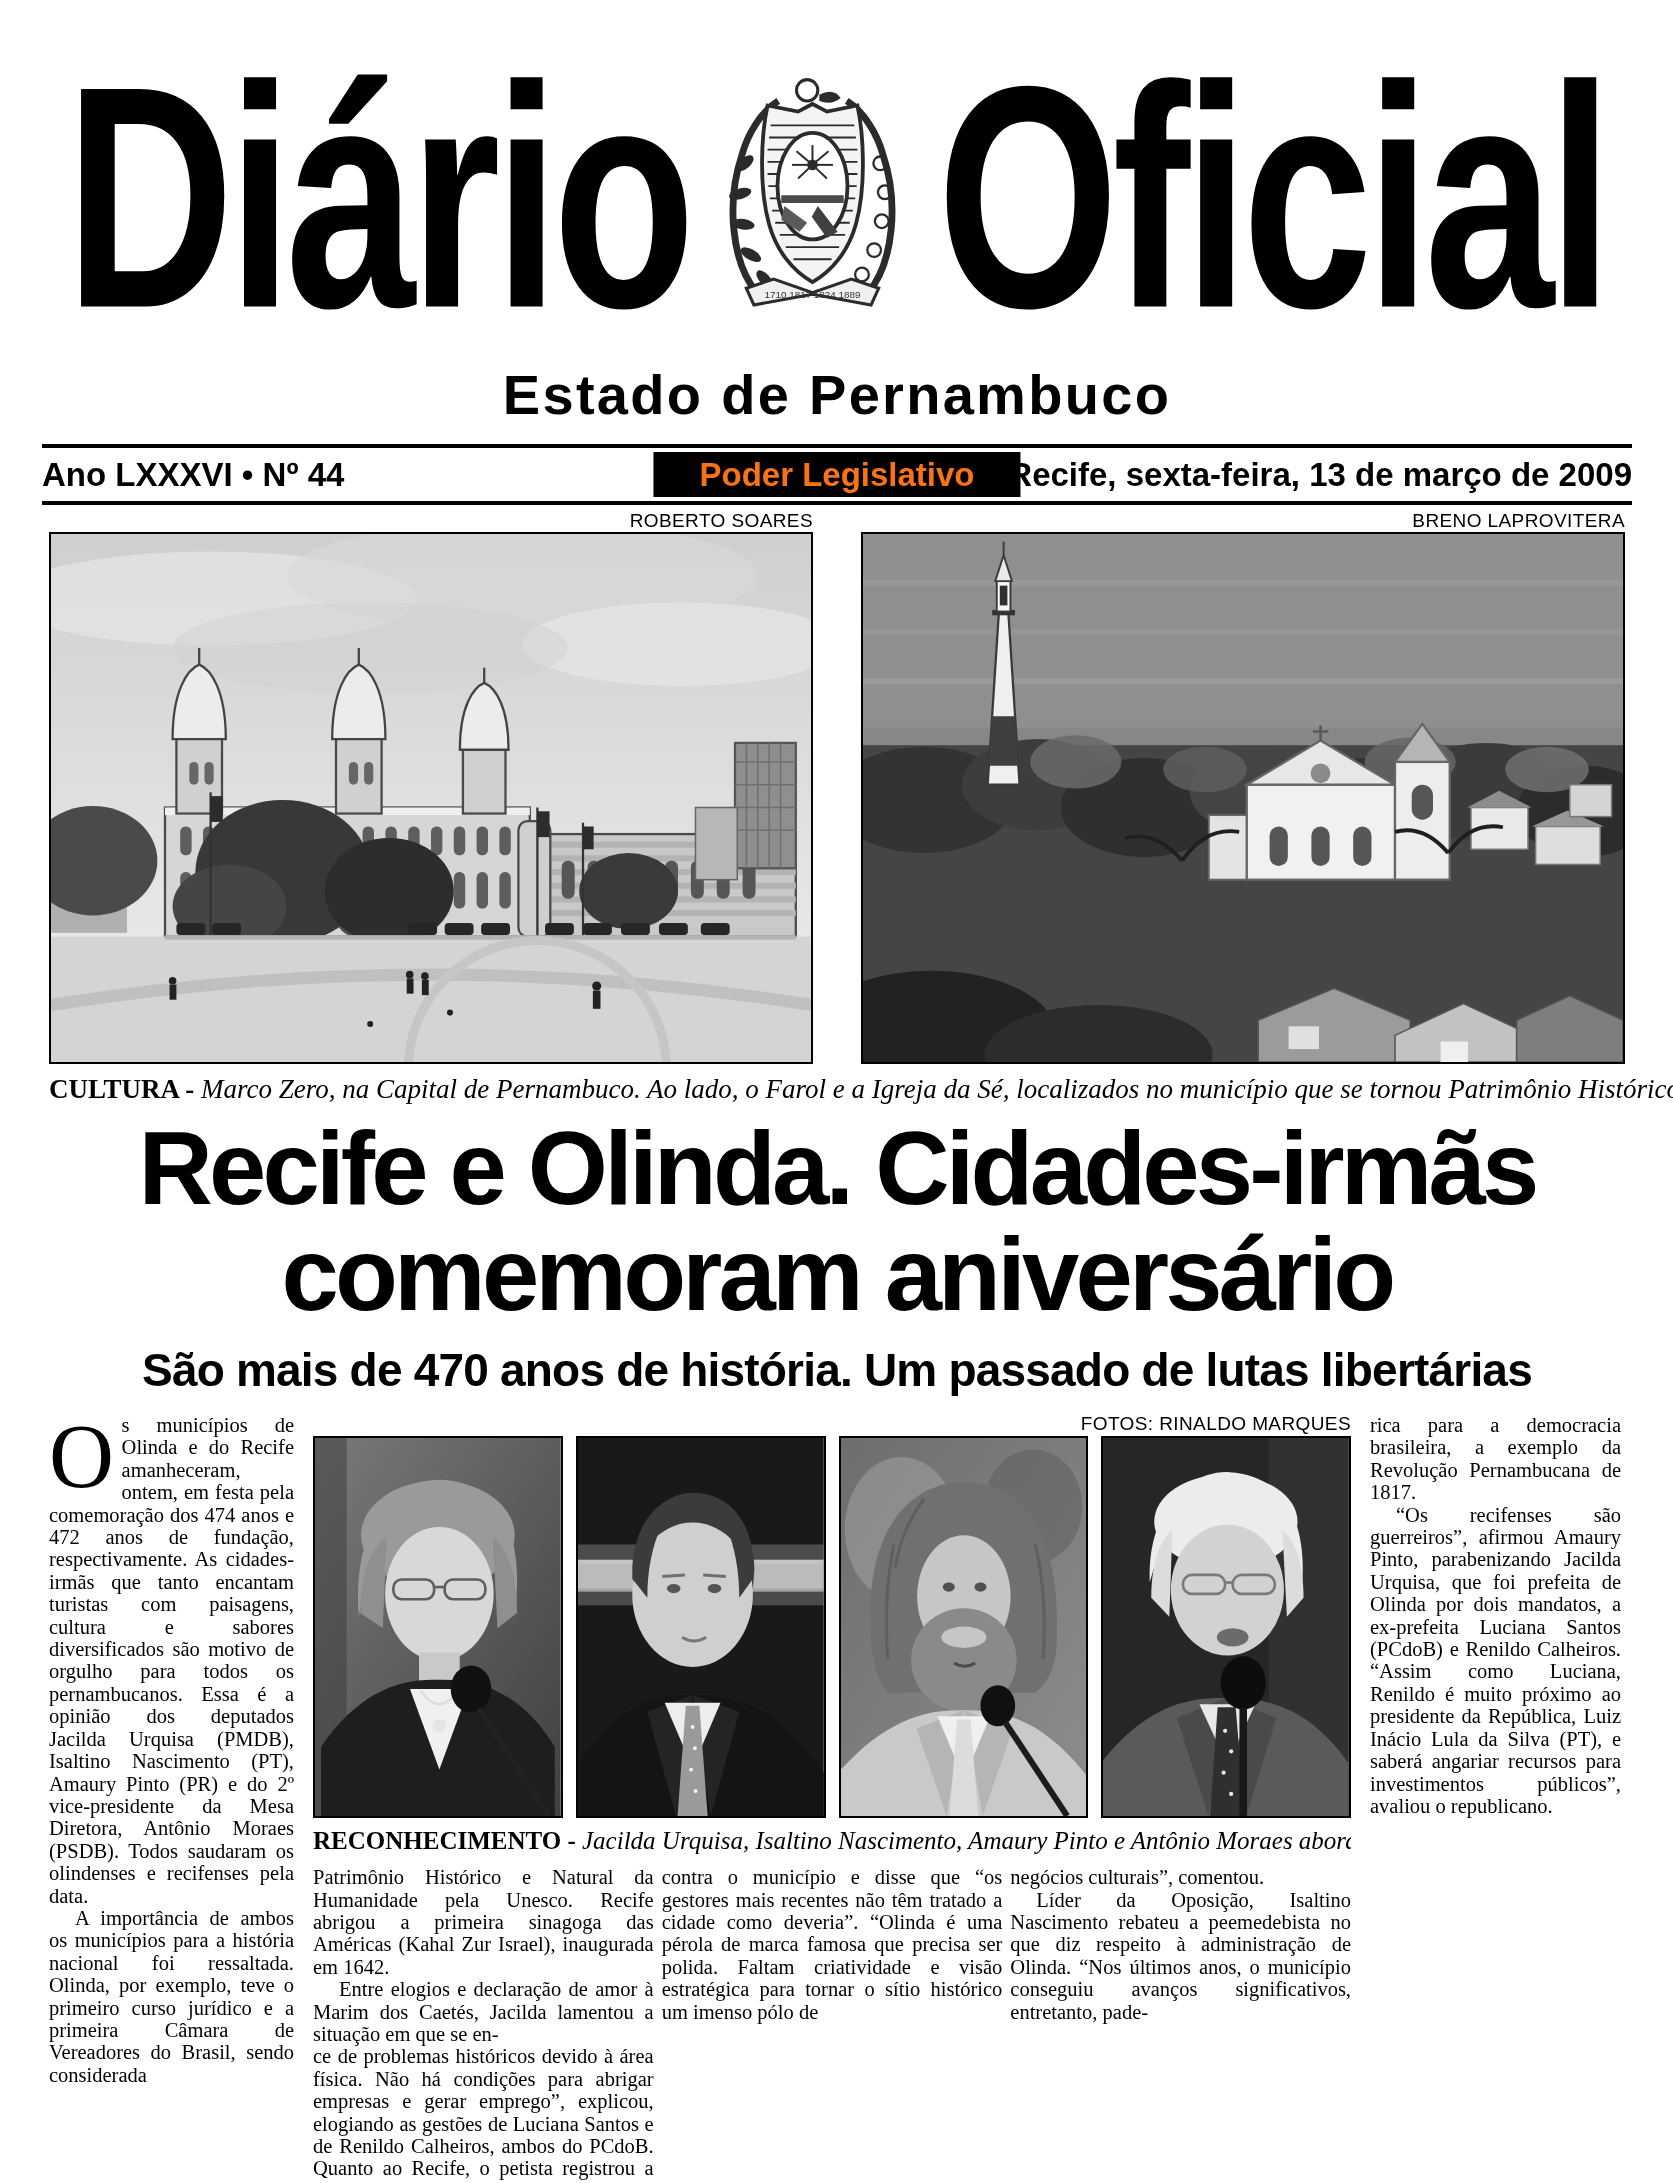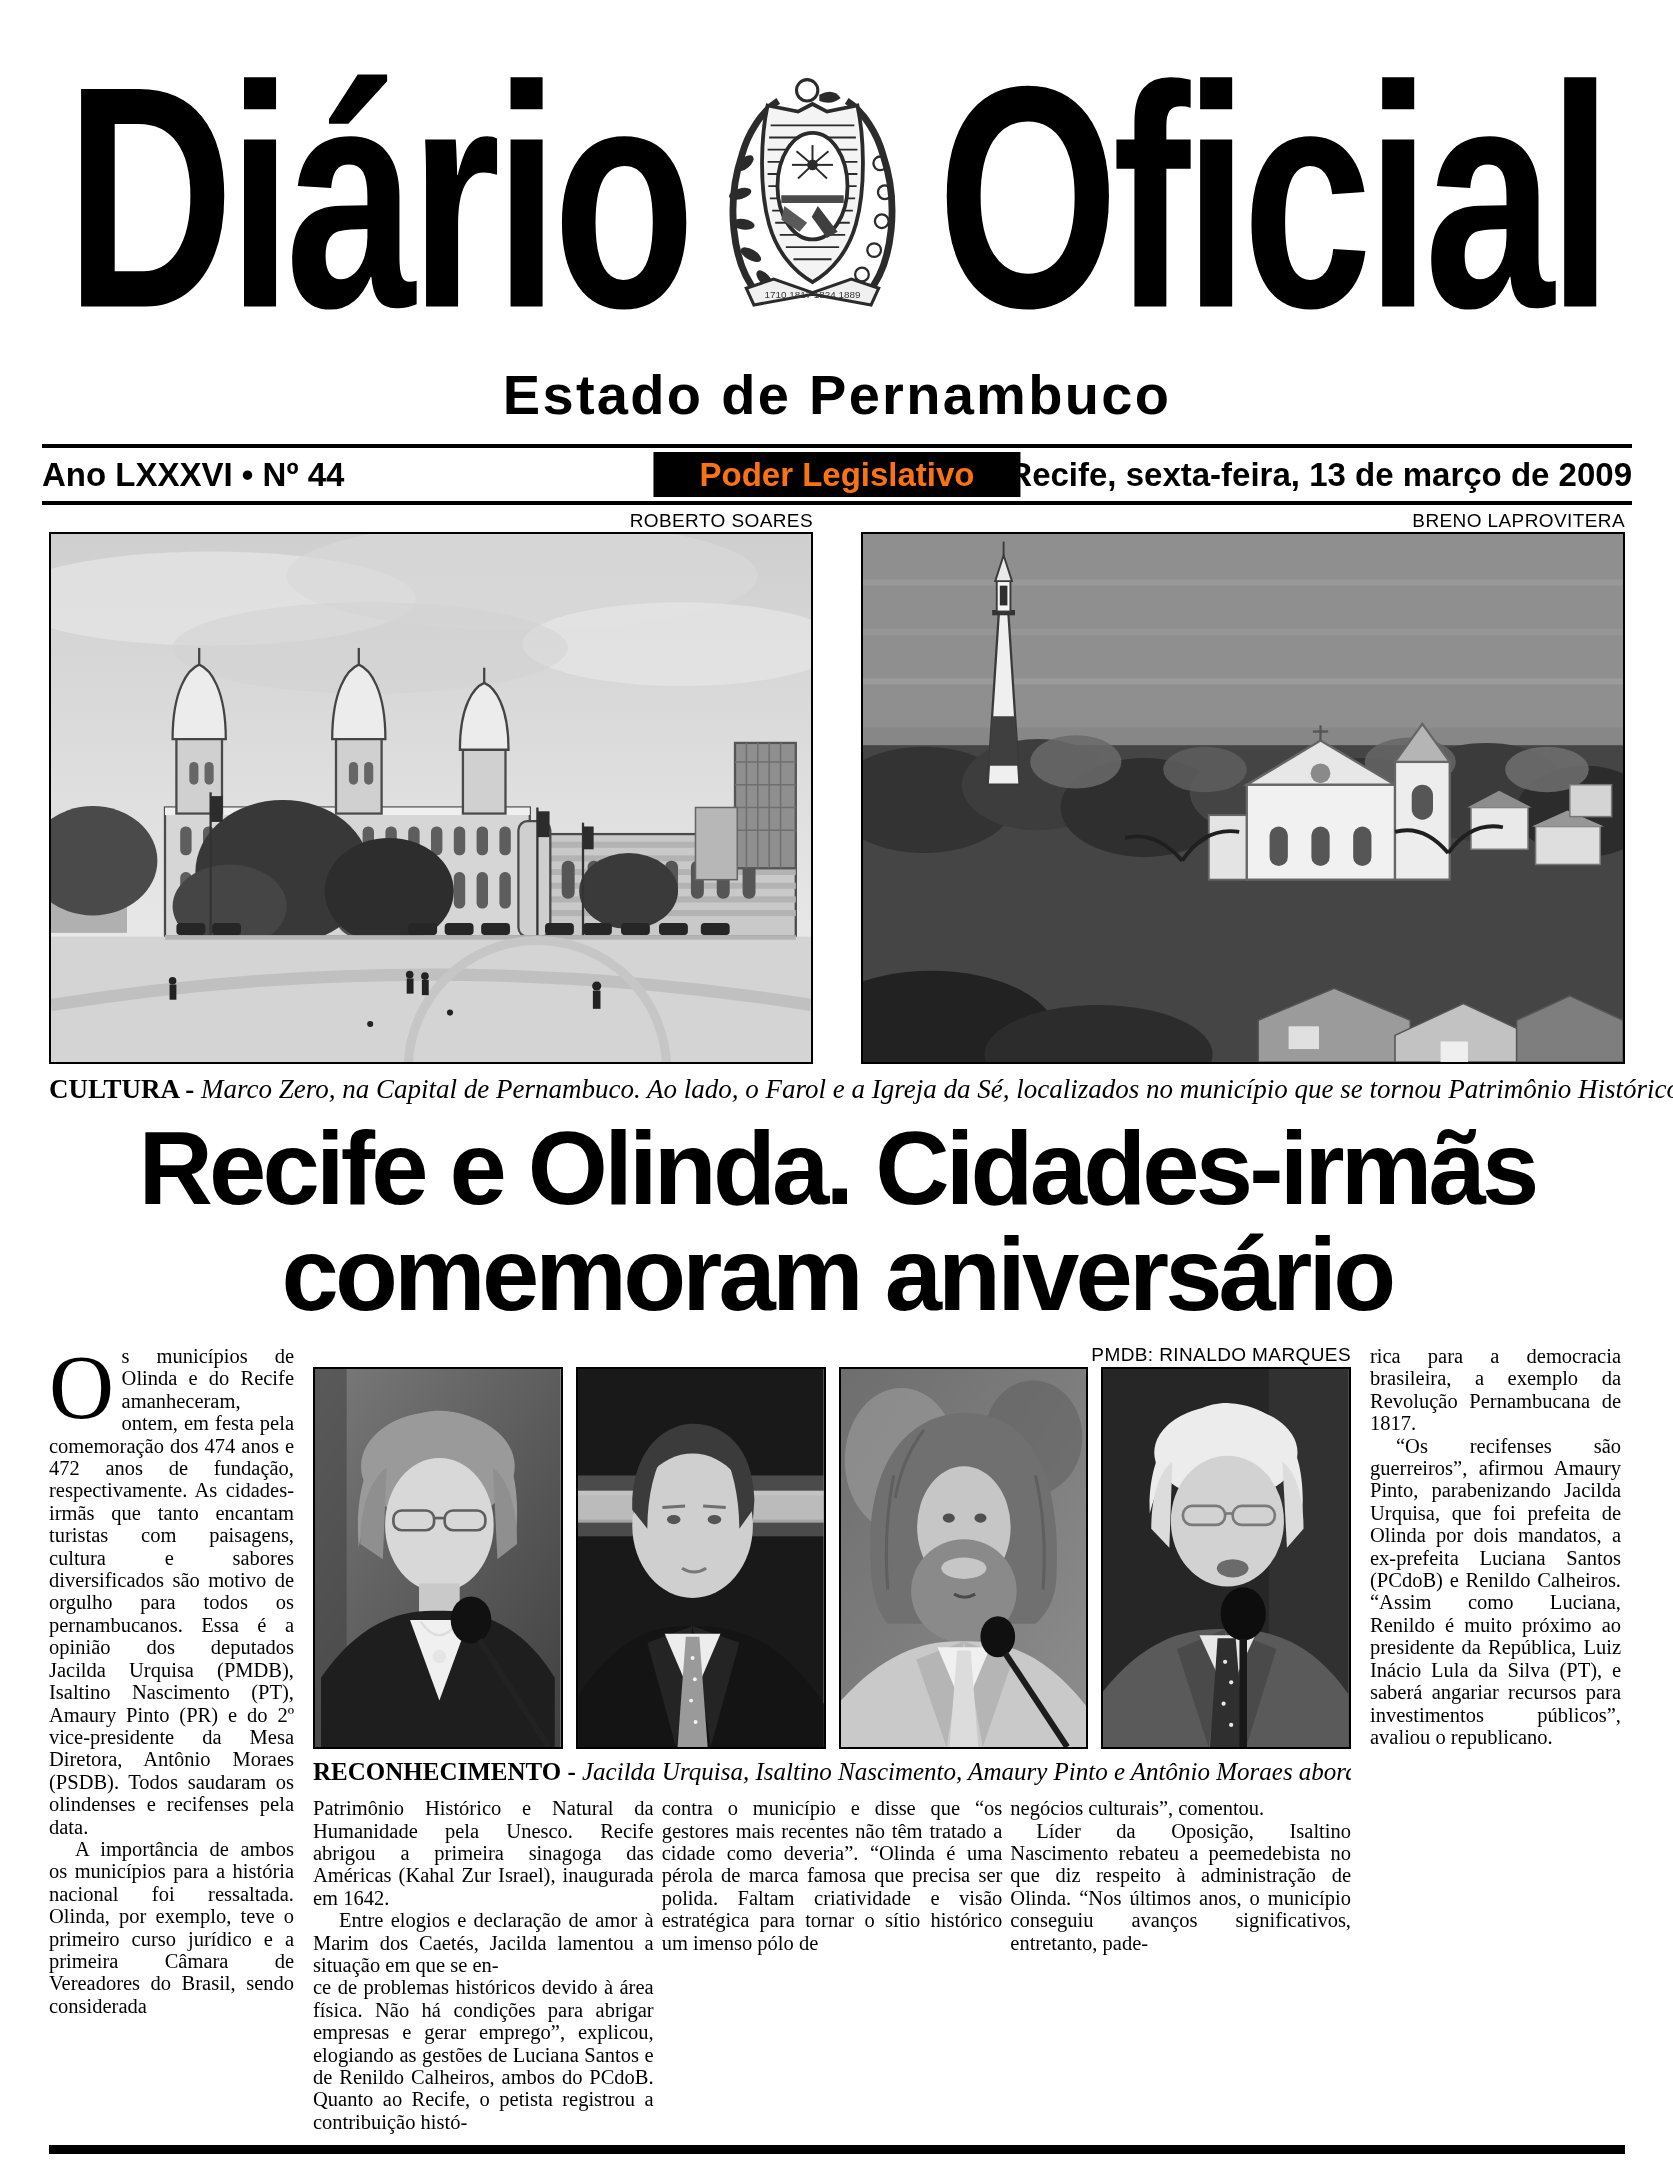--- a/index.html
+++ b/index.html
@@ -374,30 +374,31 @@
   </section>
 
   <div class="culture-caption">
     <span class="cap-label">CULTURA -</span><span class="cap-italic"> Marco Zero, na Capital de Pernambuco. Ao lado, o Farol e a Igreja da Sé, localizados no município que se tornou Patrimônio Histórico da Humanidade</span>
   </div>
 
   <h1 class="headline" style="margin:10.6px 0 0;">
     <div>Recife e Olinda. Cidades-irmãs</div>
     <div>comemoram aniversário</div>
   </h1>
+  <div class="subheadline">São mais de 470 anos de história. Um passado de lutas libertárias</div>
 
   <section class="article">
 
     <div>
       <p><span class="dropcap">O</span><span>s municípios de Olinda e do Recife amanheceram, ontem, em festa pela comemoração dos 474 anos e 472 anos de fundação, respectivamente. As cidades-irmãs que tanto encantam turistas com paisagens, cultura e sabores diversificados são motivo de orgulho para todos os pernambucanos. Essa é a opinião dos deputados Jacilda Urquisa (PMDB), Isaltino Nascimento (PT), Amaury Pinto (PR) e do 2º vice-presidente da Mesa Diretora, Antônio Moraes (PSDB). Todos saudaram os olindenses e recifenses pela data.</span></p>
       <p class="indent">A importância de ambos os municípios para a história nacional foi ressaltada. Olinda, por exemplo, teve o primeiro curso jurídico e a primeira Câmara de Vereadores do Brasil, sendo considerada</p>
     </div>
 
     <div>
-      <div class="mid-credit">PMDB: RINALDO MARQUES</div>
+      <div class="mid-credit">FOTOS: RINALDO MARQUES</div>
 
       <div class="portrait-row">
         <figure class="portrait">
           <svg viewBox="0 0 326 497" preserveAspectRatio="none">
             <defs>
                 <linearGradient id="pg1" x1="0" y1="0" x2="1" y2="1">
               <stop offset="0" stop-color="#7a7a7a"></stop>
                   <stop offset="1" stop-color="#404040"></stop>
                 </linearGradient>
               </defs>

